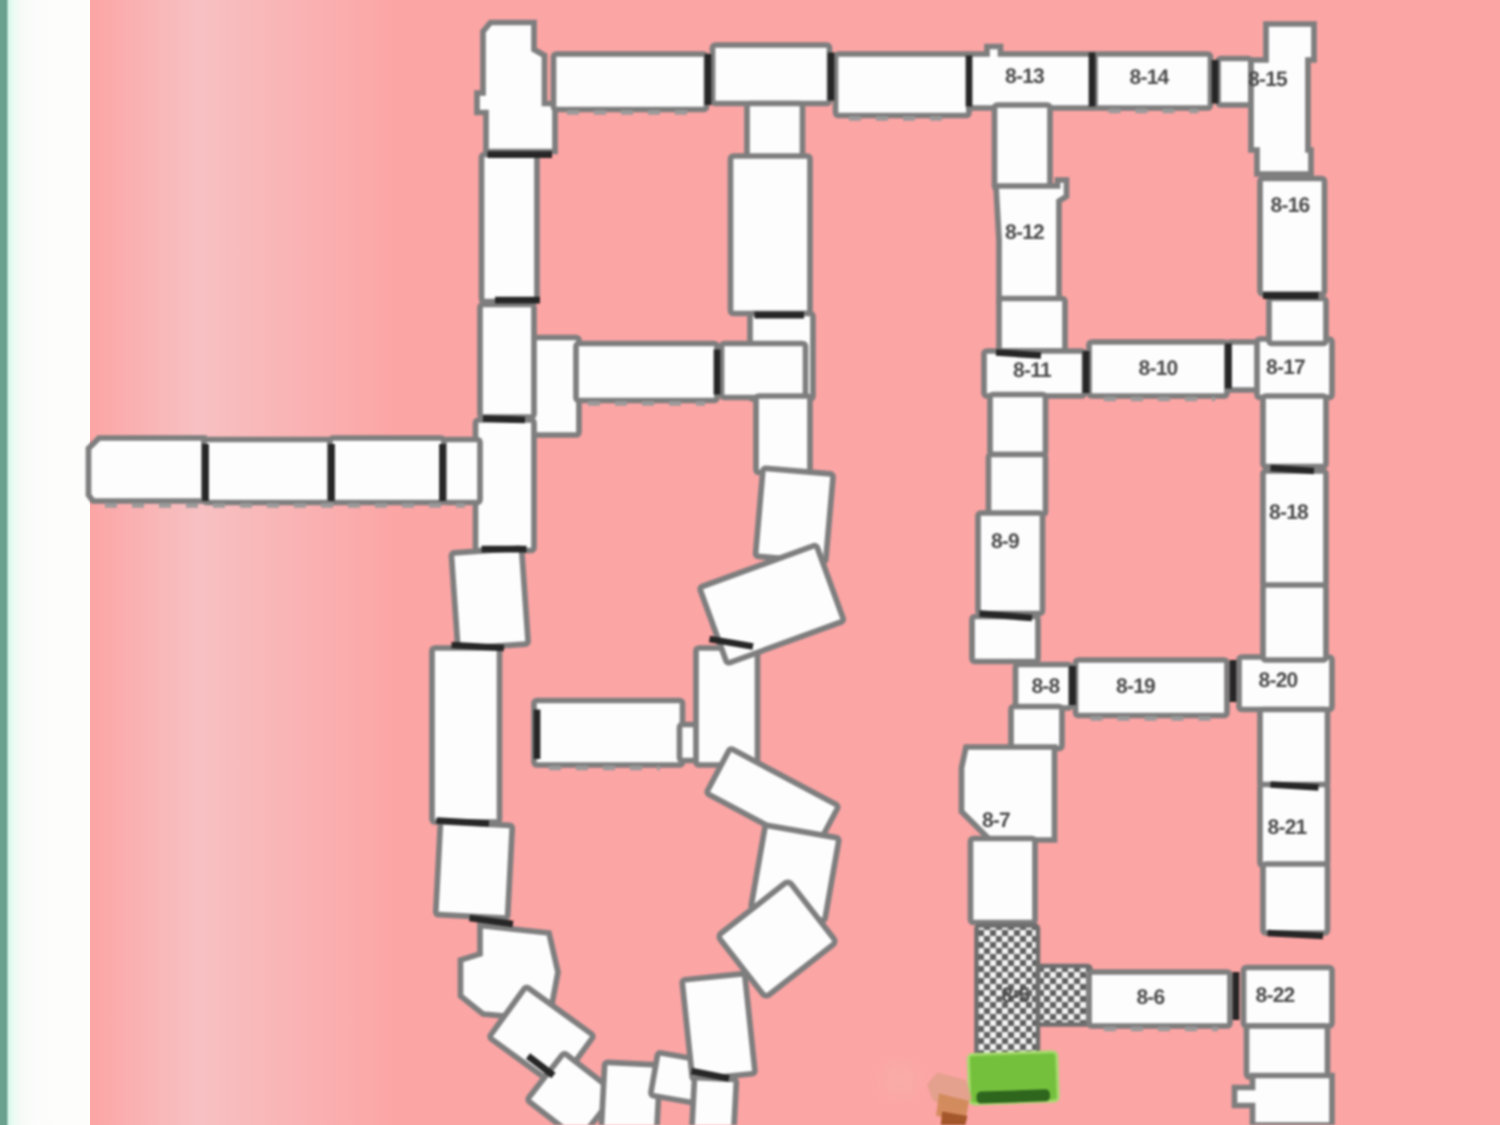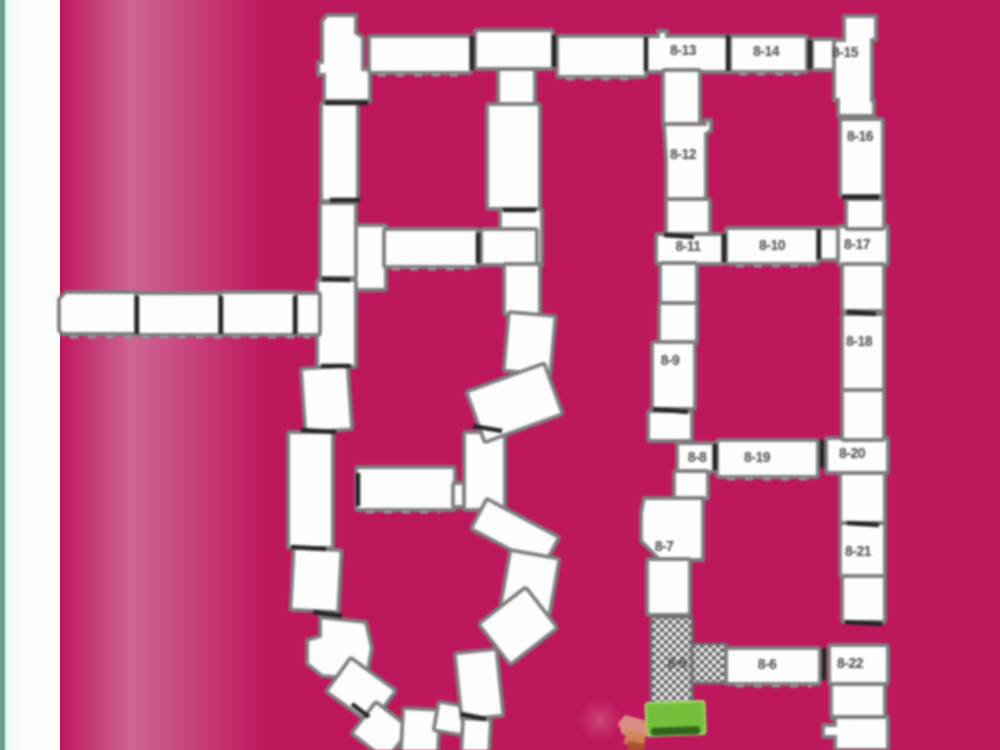--- a/index.html
+++ b/index.html
@@ -1,15 +1,15 @@
 <!DOCTYPE html>
 <html><head><meta charset="utf-8"><title>plan</title>
 <style>
 html,body{margin:0;padding:0;background:#ffffff;width:1000px;height:750px;overflow:hidden;}
-#wrap{position:relative;width:1000px;height:750px;background:#be185d;}
+#wrap{position:relative;width:1000px;height:750px;background:#fca5a5;}
 #stripe{position:absolute;left:0;top:0;width:60px;height:750px;
 background:linear-gradient(90deg,#6aa18e 0px,#6aa18e 4px,#d9f7ea 6px,#eafbf3 9px,#f6faf7 13px,#fbfcfb 22px,#fdfdfc 40px);}
 svg{position:absolute;left:0;top:0;filter:blur(0.8px);}
 .w{fill:#fdfdfd;stroke:#7e7e7e;stroke-width:3.8;}
 .d{stroke:#262626;stroke-width:4.5;fill:none;stroke-linecap:butt;}
 .t{stroke:#9a9a9a;stroke-width:3;fill:none;stroke-dasharray:8 10;}
 .h{fill:url(#hat);stroke:#6e6e6e;stroke-width:3;}
 .g{fill:#74c03c;stroke:#a6d96e;stroke-width:2;}
 .gd{fill:#2f661e;stroke:none;}
 .o1{fill:#dfa089;opacity:0.85;}

